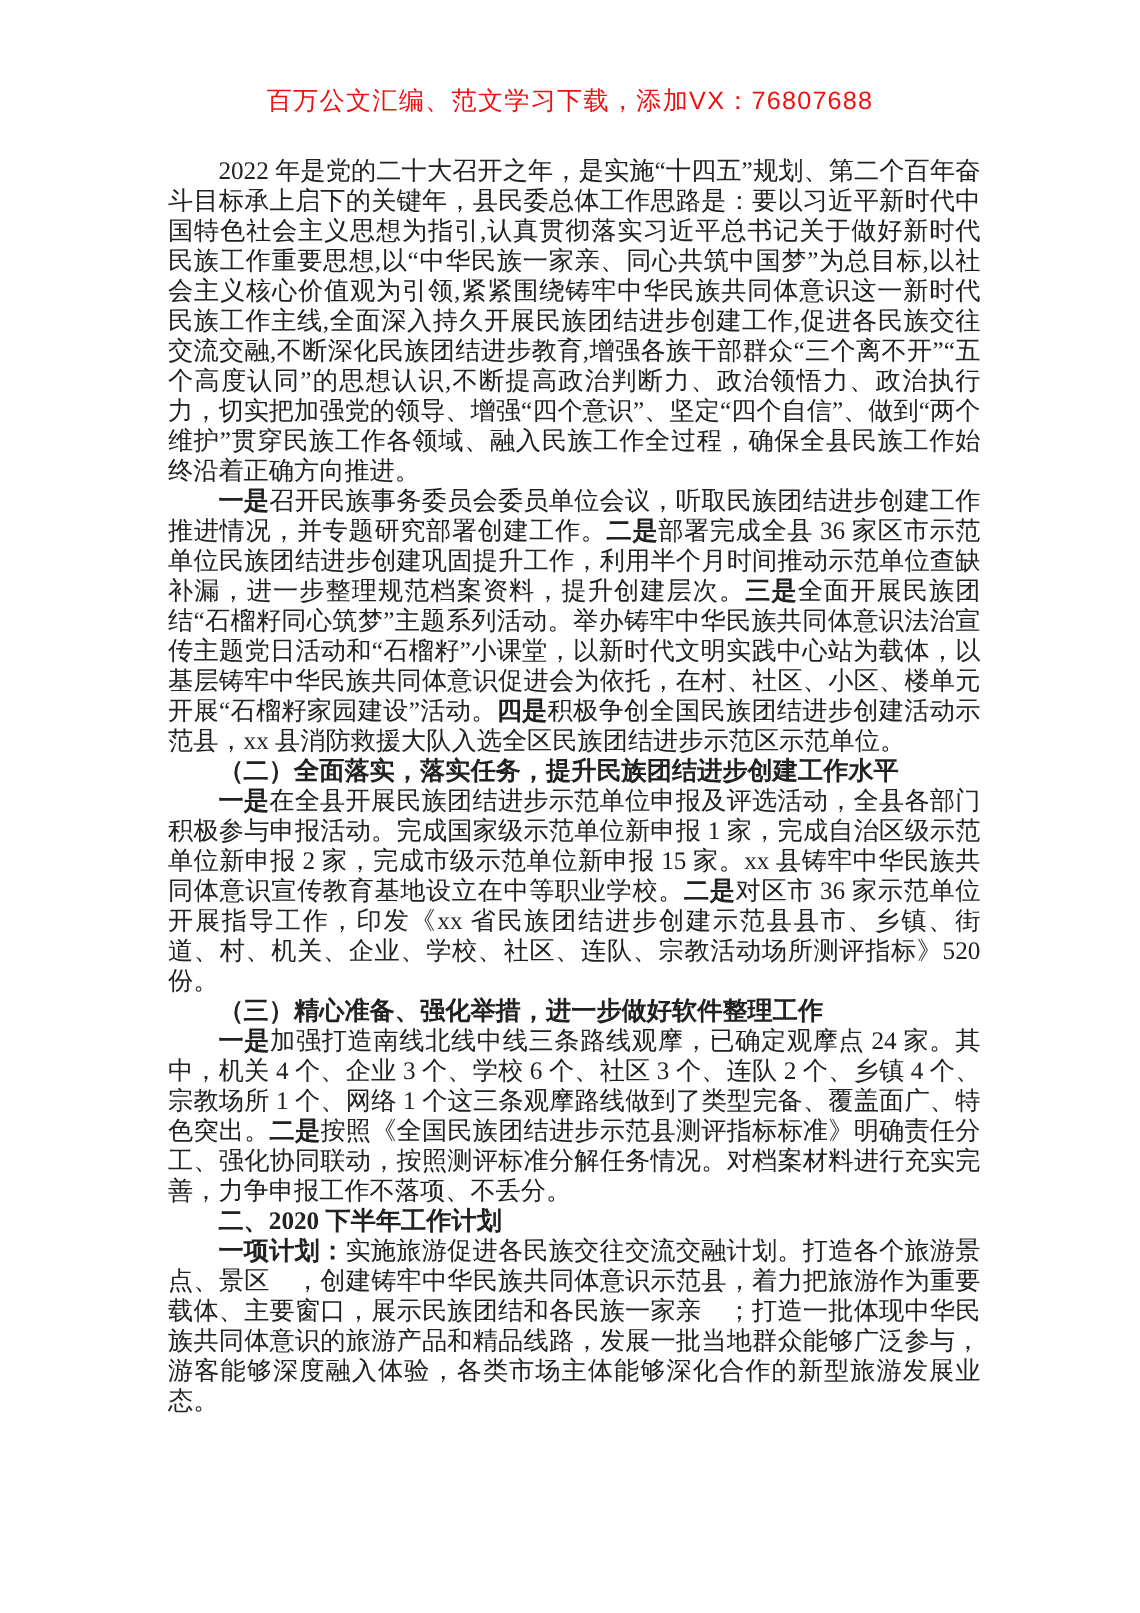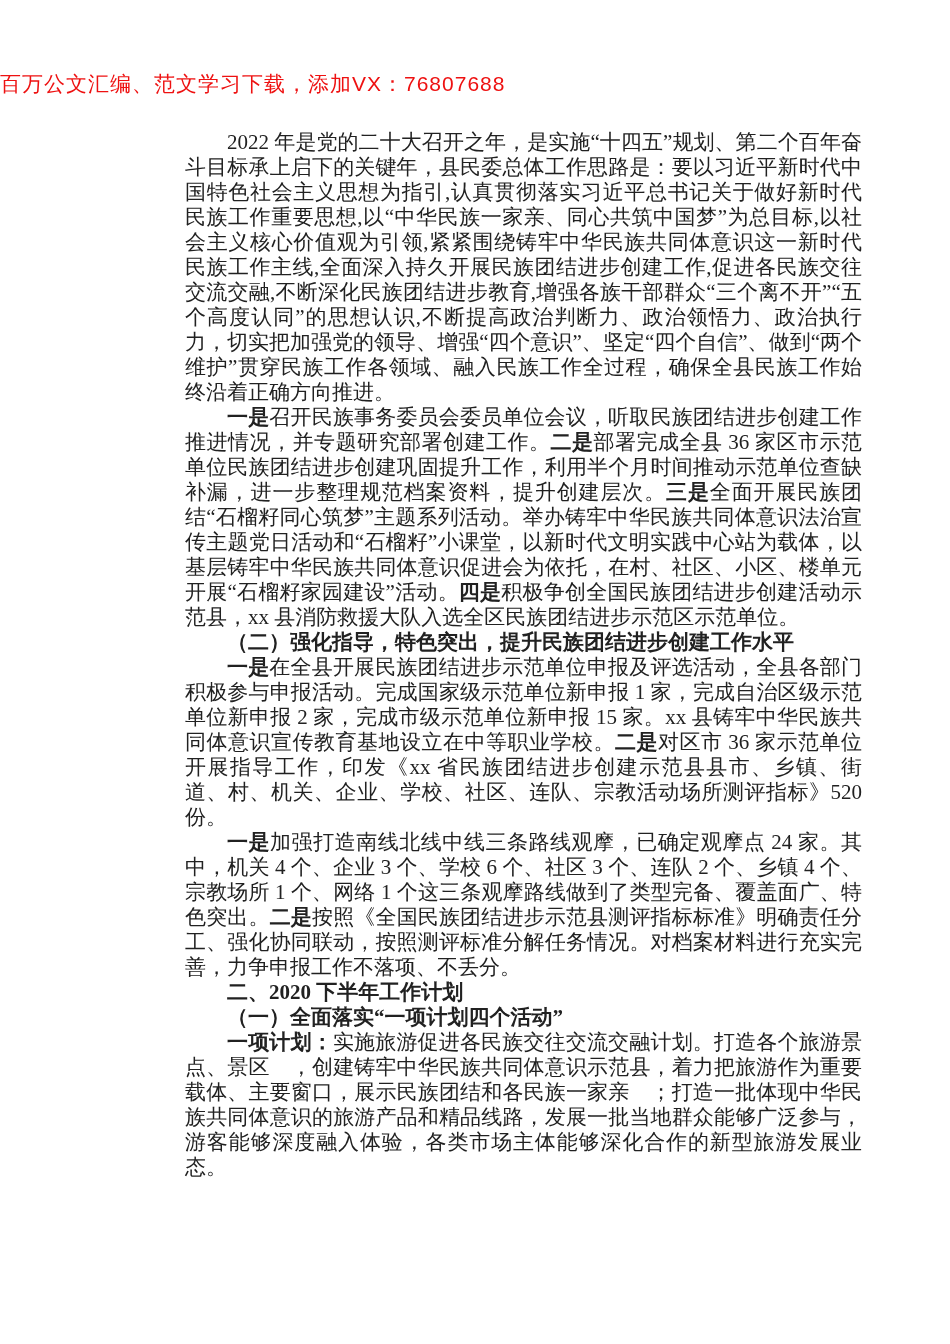--- a/index.html
+++ b/index.html
@@ -13,21 +13,21 @@
     height: 1344px;
     background: #ffffff;
     overflow: hidden;
     font-family: "Liberation Serif", "DejaVu Serif", serif;
   }
   .promo {
     position: absolute;
     top: 70px;
     left: 0;
     width: 100%;
-    text-align: left;
+    text-align: center;
     font-family: "Liberation Sans", "DejaVu Sans", sans-serif;
     font-size: 21px;
     letter-spacing: 1px;
     white-space: nowrap;
   }
   .doc {
     position: absolute;
     top: 130px;
     left: 140px;
     width: 677px;
@@ -44,23 +44,23 @@
   }
   .doc p span.b {
     font-weight: bold;
   }
 </style>
 </head>
 <body>
 
 <div class="page">
   <div class="promo" style="color: rgb(238, 17, 17);">百万公文汇编、范文学习下载，添加VX：76807688</div>
-  <div class="doc" style="color: rgb(33, 33, 33); margin-left: 45px;">
+  <div class="doc" style="color: rgb(33, 33, 33);">
       <p><span>2022 年是党的二十大召开之年，是实施“十四五”规划、第二个百年奋斗目标承上启下的关键年，县民委总体工作思路是：要以习近平新时代中国特色社会主义思想为指引,认真贯彻落实习近平总书记关于做好新时代民族工作重要思想,以“中华民族一家亲、同心共筑中国梦”为总目标,以社会主义核心价值观为引领,紧紧围绕铸牢中华民族共同体意识这一新时代民族工作主线,全面深入持久开展民族团结进步创建工作,促进各民族交往交流交融,不断深化民族团结进步教育,增强各族干部群众“三个离不开”“五个高度认同”的思想认识,不断提高政治判断力、政治领悟力、政治执行力，切实把加强党的领导、增强“四个意识”、坚定“四个自信”、做到“两个维护”贯穿民族工作各领域、融入民族工作全过程，确保全县民族工作始终沿着正确方向推进。</span></p>
       <p><span class="b">一是</span><span>召开民族事务委员会委员单位会议，听取民族团结进步创建工作推进情况，并专题研究部署创建工作。</span><span class="b">二是</span><span>部署完成全县 36 家区市示范单位民族团结进步创建巩固提升工作，利用半个月时间推动示范单位查缺补漏，进一步整理规范档案资料，提升创建层次。</span><span class="b">三是</span><span>全面开展民族团结“石榴籽同心筑梦”主题系列活动。举办铸牢中华民族共同体意识法治宣传主题党日活动和“石榴籽”小课堂，以新时代文明实践中心站为载体，以基层铸牢中华民族共同体意识促进会为依托，在村、社区、小区、楼单元开展“石榴籽家园建设”活动。</span><span class="b">四是</span><span>积极争创全国民族团结进步创建活动示范县，xx 县消防救援大队入选全区民族团结进步示范区示范单位。</span></p>
-      <p><span class="b">（二）强化指导，特色突出，提升民族团结进步创建工作水平</span></p>
+      <p><span class="b">（二）全面落实，落实任务，提升民族团结进步创建工作水平</span></p>
       <p><span class="b">一是</span><span>在全县开展民族团结进步示范单位申报及评选活动，全县各部门积极参与申报活动。完成国家级示范单位新申报 1 家，完成自治区级示范单位新申报 2 家，完成市级示范单位新申报 15 家。xx 县铸牢中华民族共同体意识宣传教育基地设立在中等职业学校。</span><span class="b">二是</span><span>对区市 36 家示范单位开展指导工作，印发《xx 省民族团结进步创建示范县县市、乡镇、街道、村、机关、企业、学校、社区、连队、宗教活动场所测评指标》520 份。</span></p>
+      <p><span class="b">（三）精心准备、强化举措，进一步做好软件整理工作</span></p>
       <p><span class="b">一是</span><span>加强打造南线北线中线三条路线观摩，已确定观摩点 24 家。其中，机关 4 个、企业 3 个、学校 6 个、社区 3 个、连队 2 个、乡镇 4 个、宗教场所 1 个、网络 1 个这三条观摩路线做到了类型完备、覆盖面广、特色突出。</span><span class="b">二是</span><span>按照《全国民族团结进步示范县测评指标标准》明确责任分工、强化协同联动，按照测评标准分解任务情况。对档案材料进行充实完善，力争申报工作不落项、不丢分。</span></p>
       <p><span class="b">二、2020 下半年工作计划</span></p>
-      <p><span class="b">（一）全面落实“一项计划四个活动”</span></p>
       <p><span class="b">一项计划：</span><span>实施旅游促进各民族交往交流交融计划。打造各个旅游景点、景区　，创建铸牢中华民族共同体意识示范县，着力把旅游作为重要载体、主要窗口，展示民族团结和各民族一家亲　；打造一批体现中华民族共同体意识的旅游产品和精品线路，发展一批当地群众能够广泛参与，游客能够深度融入体验，各类市场主体能够深化合作的新型旅游发展业态。</span></p>
     </div>
 </div>
 
 </body></html>

